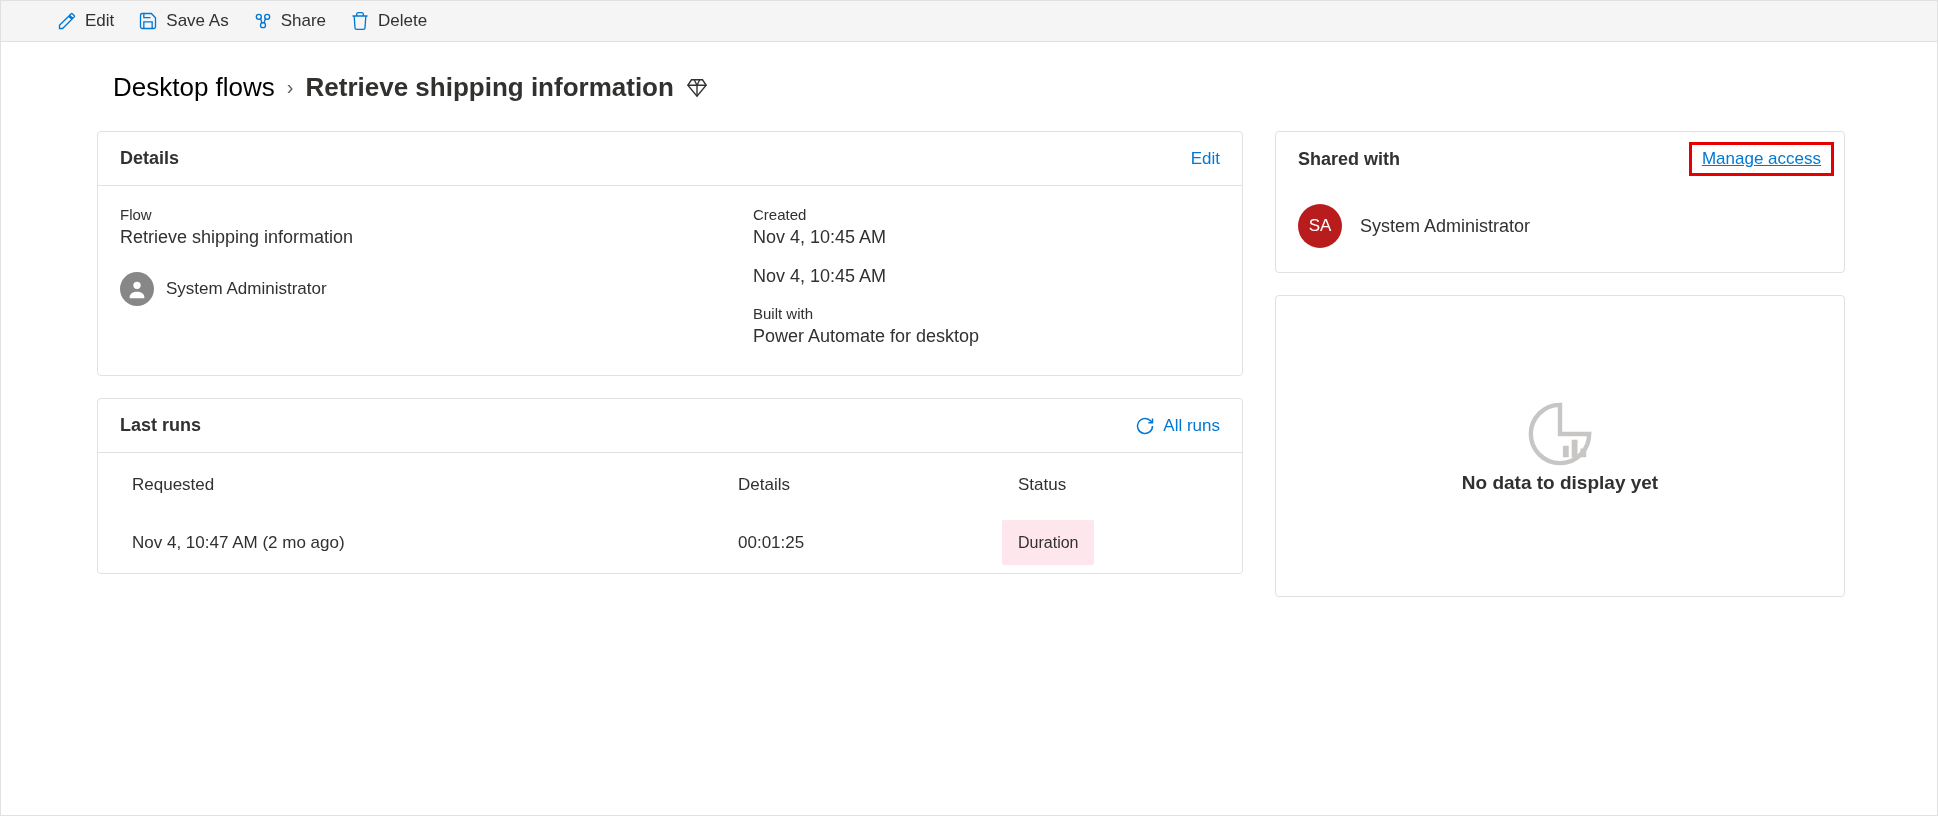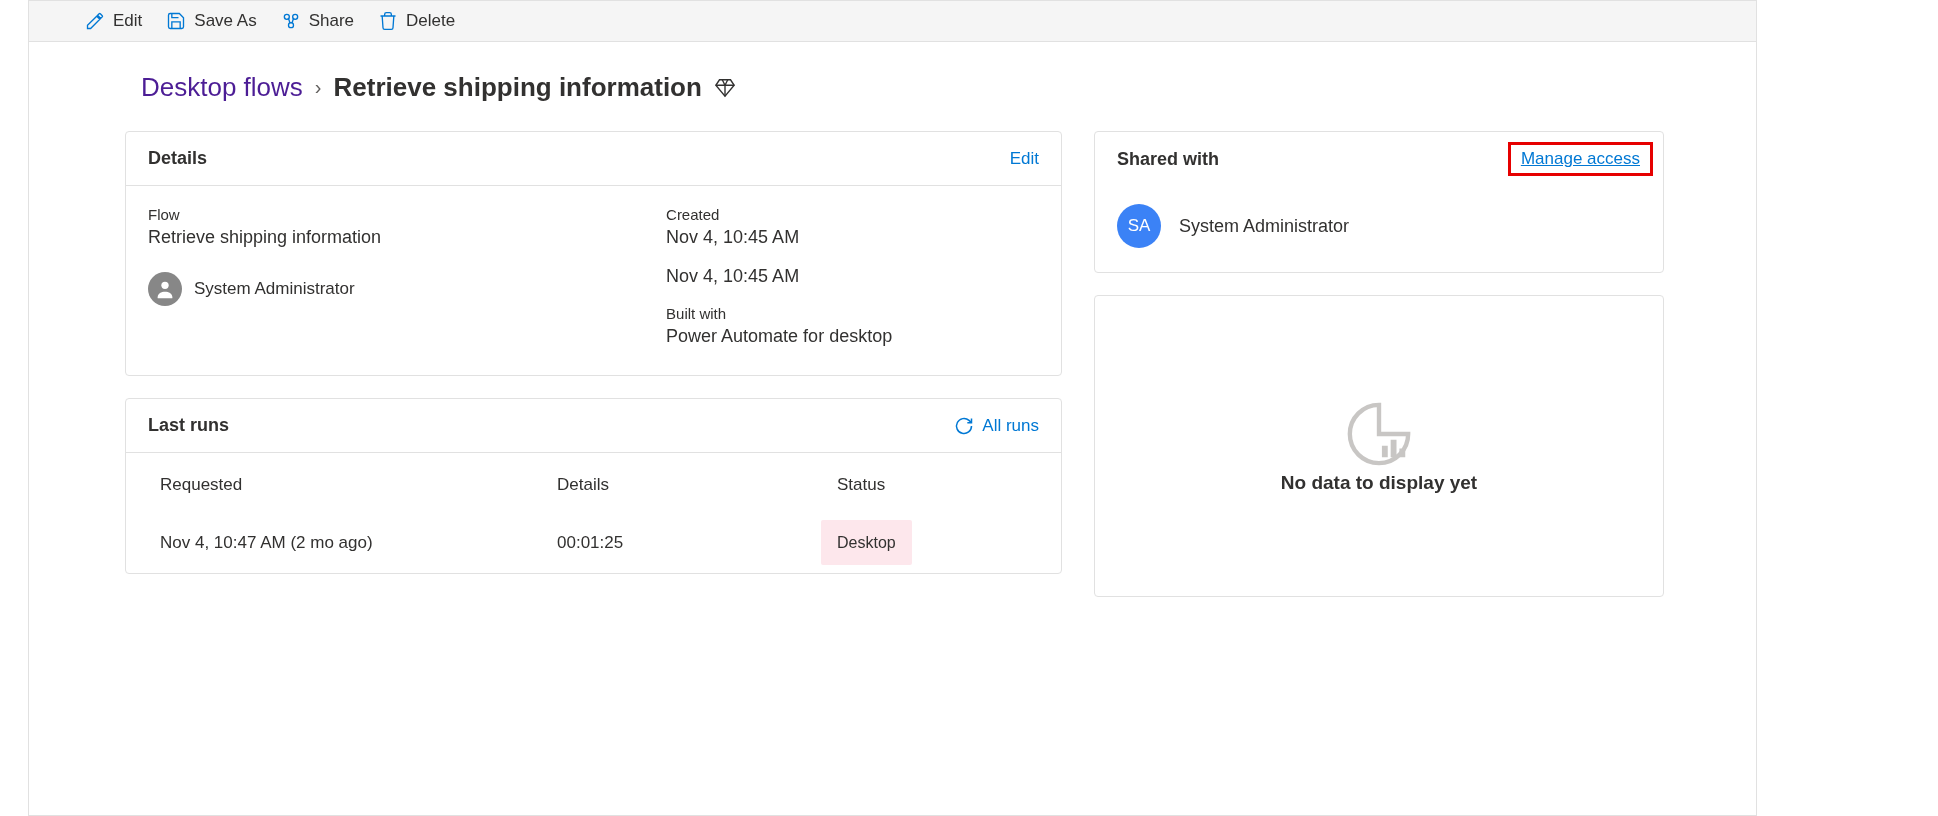--- a/index.html
+++ b/index.html
@@ -4,24 +4,23 @@
   <style>
     * { box-sizing: border-box; margin: 0; padding: 0; }
     body {
       font-family: "Segoe UI", -apple-system, BlinkMacSystemFont, sans-serif;
       font-size: 14px;
       background: #ffffff;
       color: #323130;
     }
     .frame {
       border: 1px solid #e1e1e1;
-      width: 1729px;
+      width: 1938px;
       height: 816px;
       overflow: hidden;
-      margin-left: 28px;
     }
     .command-bar {
       display: flex;
       align-items: center;
       gap: 24px;
       padding: 10px 56px;
       background: #f5f5f5;
       border-bottom: 1px solid #e1e1e1;
     }
     .cmd-item {
@@ -37,21 +36,21 @@
       padding: 30px 68px 30px 72px;
     }
     .breadcrumb-row {
       display: flex;
       align-items: center;
       gap: 12px;
       margin: 0 40px 28px 40px;
     }
     .breadcrumb-root {
       font-size: 26px;
-      color: #4c1d95;
+      color: #000000;
     }
     .breadcrumb-chevron { font-size: 20px; color:#605e5c; }
     .breadcrumb-current {
       font-size: 26px;
       font-weight: 600;
     }
     .content-grid {
       display: flex;
       gap: 32px;
       margin: 0 24px;
@@ -130,21 +129,21 @@
       padding: 14px 16px;
       margin: -14px -16px;
       border-radius:2px;
       font-size:16px;
     }
     .shared-body {
       padding: 18px 22px 24px 22px;
       display:flex; align-items:center; gap:18px;
     }
     .avatar-initials {
-      width: 44px; height: 44px; border-radius:50%; background:#3b82f6;
+      width: 44px; height: 44px; border-radius:50%; background:#b91c1c;
       color:#fff; font-size:17px; font-weight:500;
       display:flex; align-items:center; justify-content:center;
     }
     .runstatus-body {
       height: 300px;
       display:flex; flex-direction:column; align-items:center; justify-content:center;
     }
     .nodata-text { font-size:19px; font-weight:600; }
     .highlight-box {
       border: 3px solid #e60000;
@@ -268,21 +267,21 @@
           </div>
           <div class="runs-table">
             <div class="runs-thead">
               <div>Requested</div>
               <div>Details</div>
               <div>Status</div>
             </div>
             <div class="runs-row">
               <div>Nov 4, 10:47 AM (2 mo ago)</div>
               <div>00:01:25</div>
-              <div><span class="status-cell">Desktop</span></div>
+              <div><span class="status-cell">Duration</span></div>
             </div>
           </div>
         </div>
       </div>
 
       <div class="col-side">
 
         <div class="card">
           <div class="card-header no-border">
             <span class="card-title">Shared with</span>

